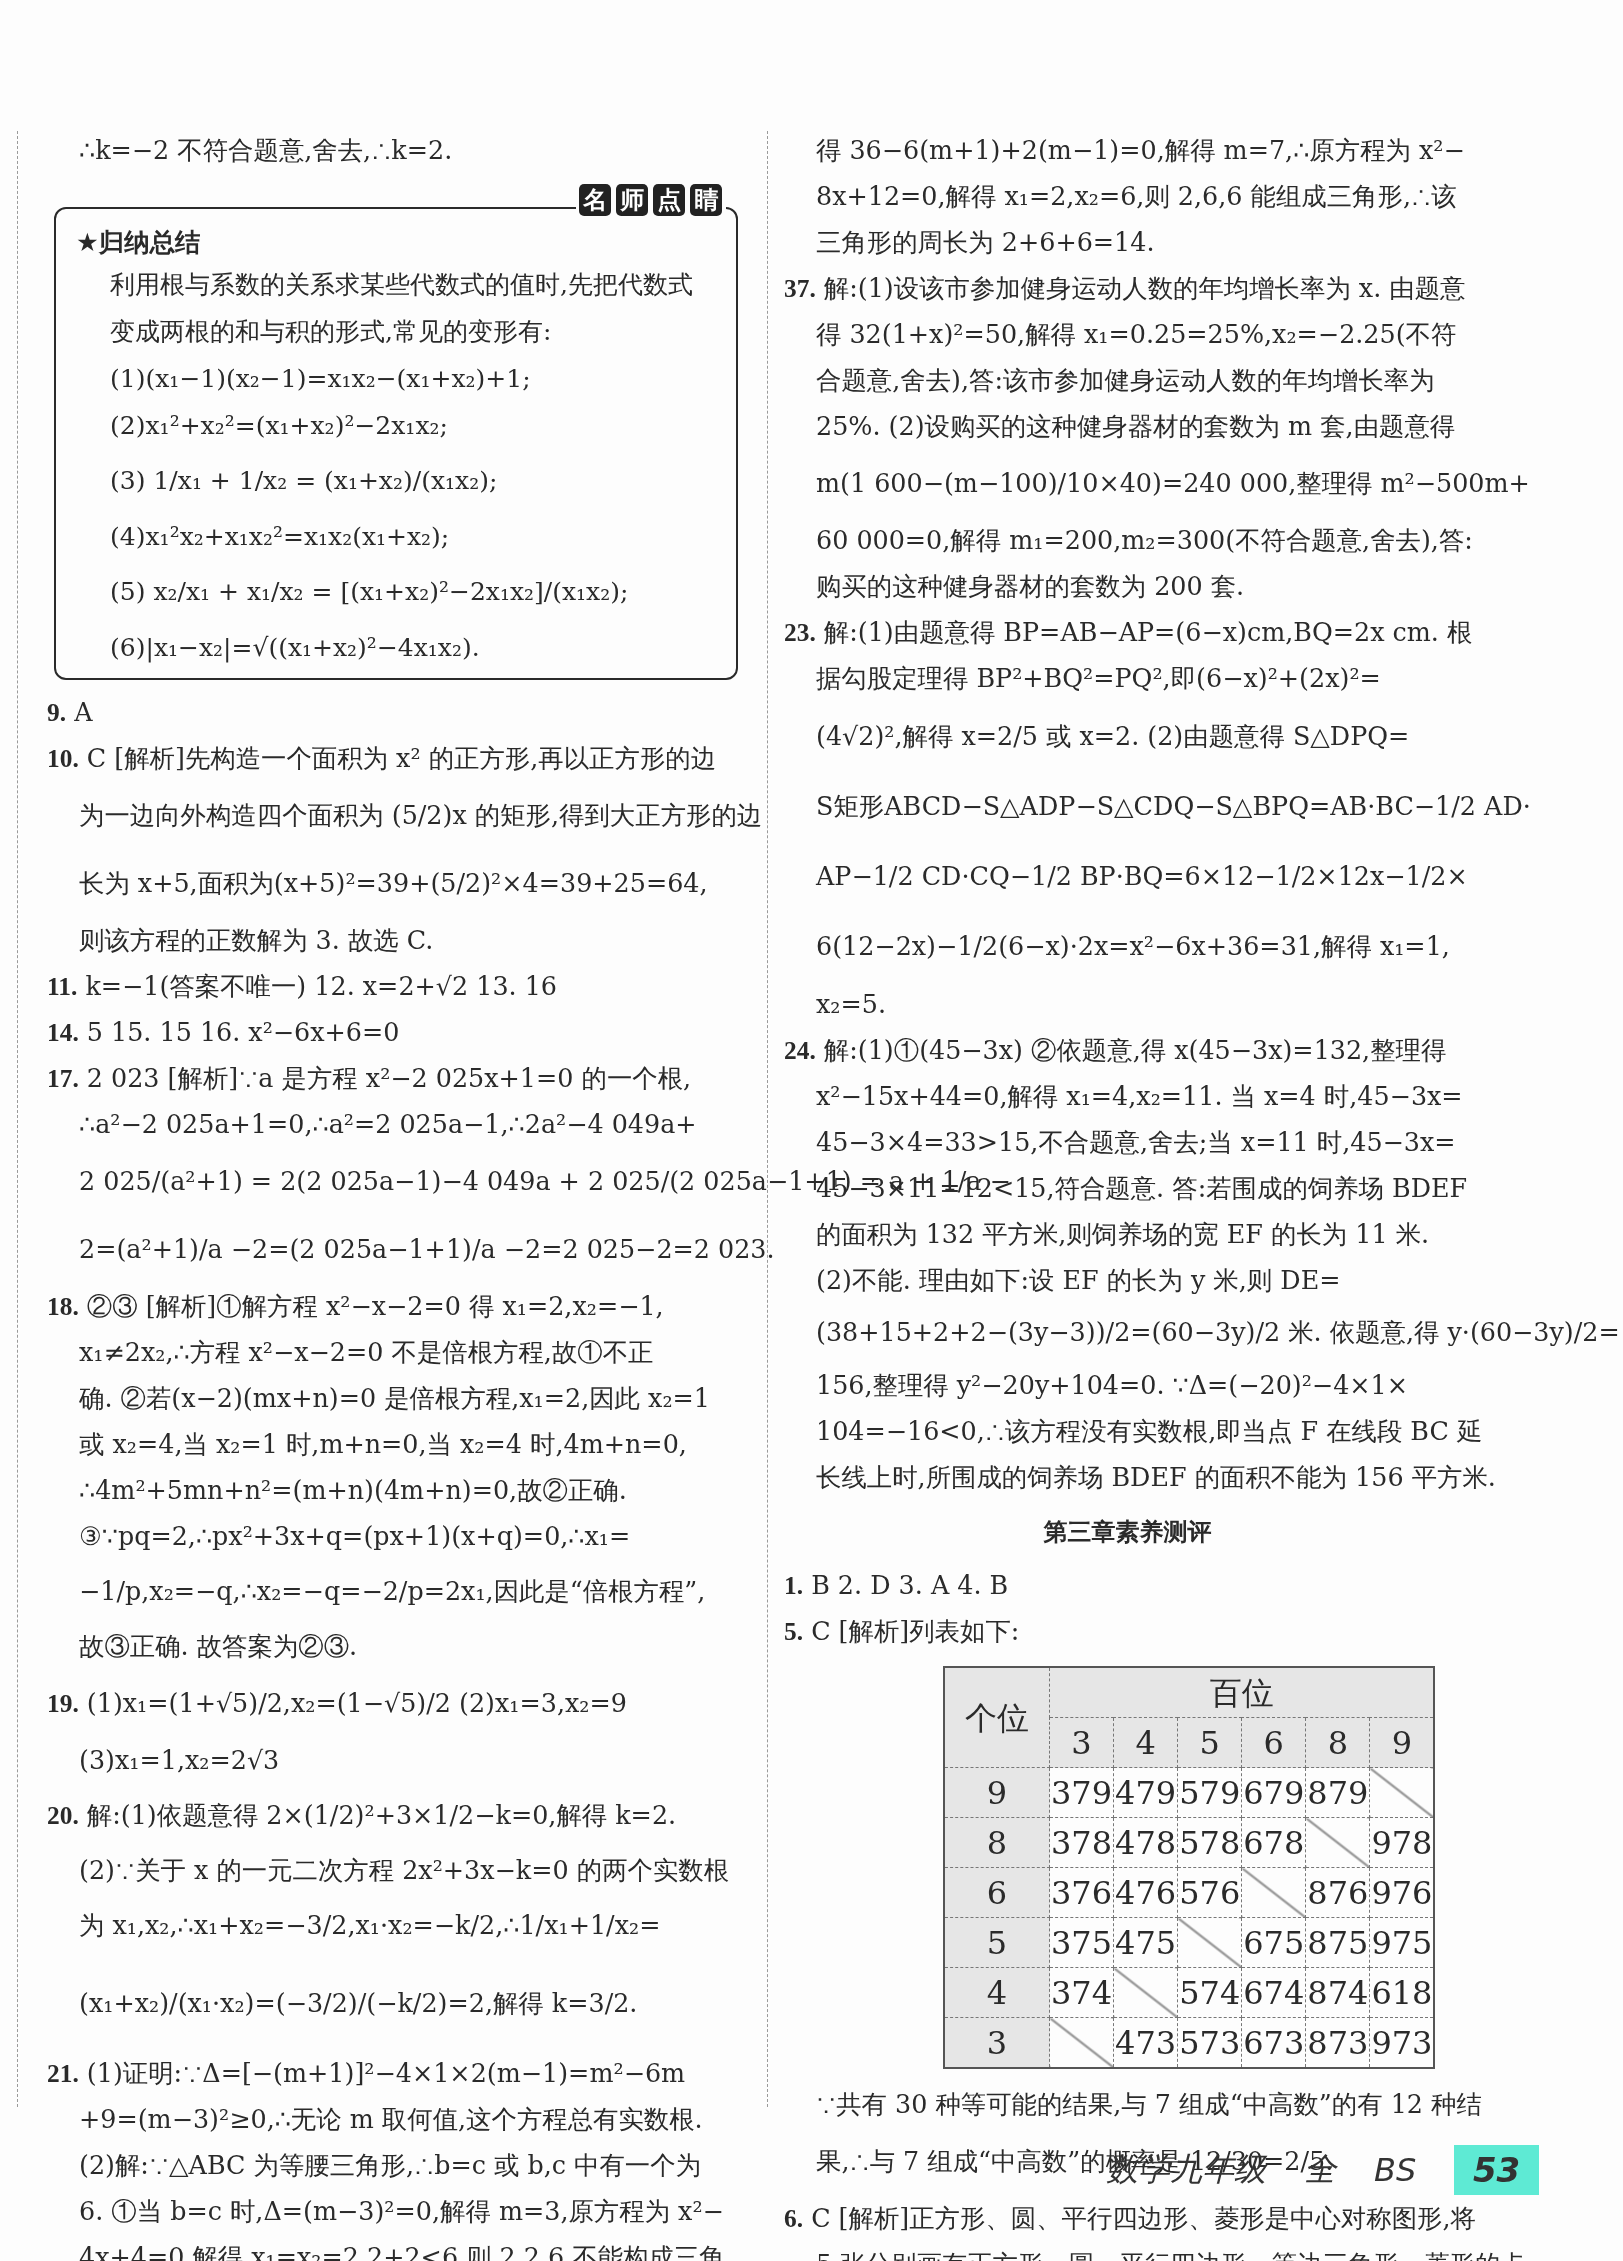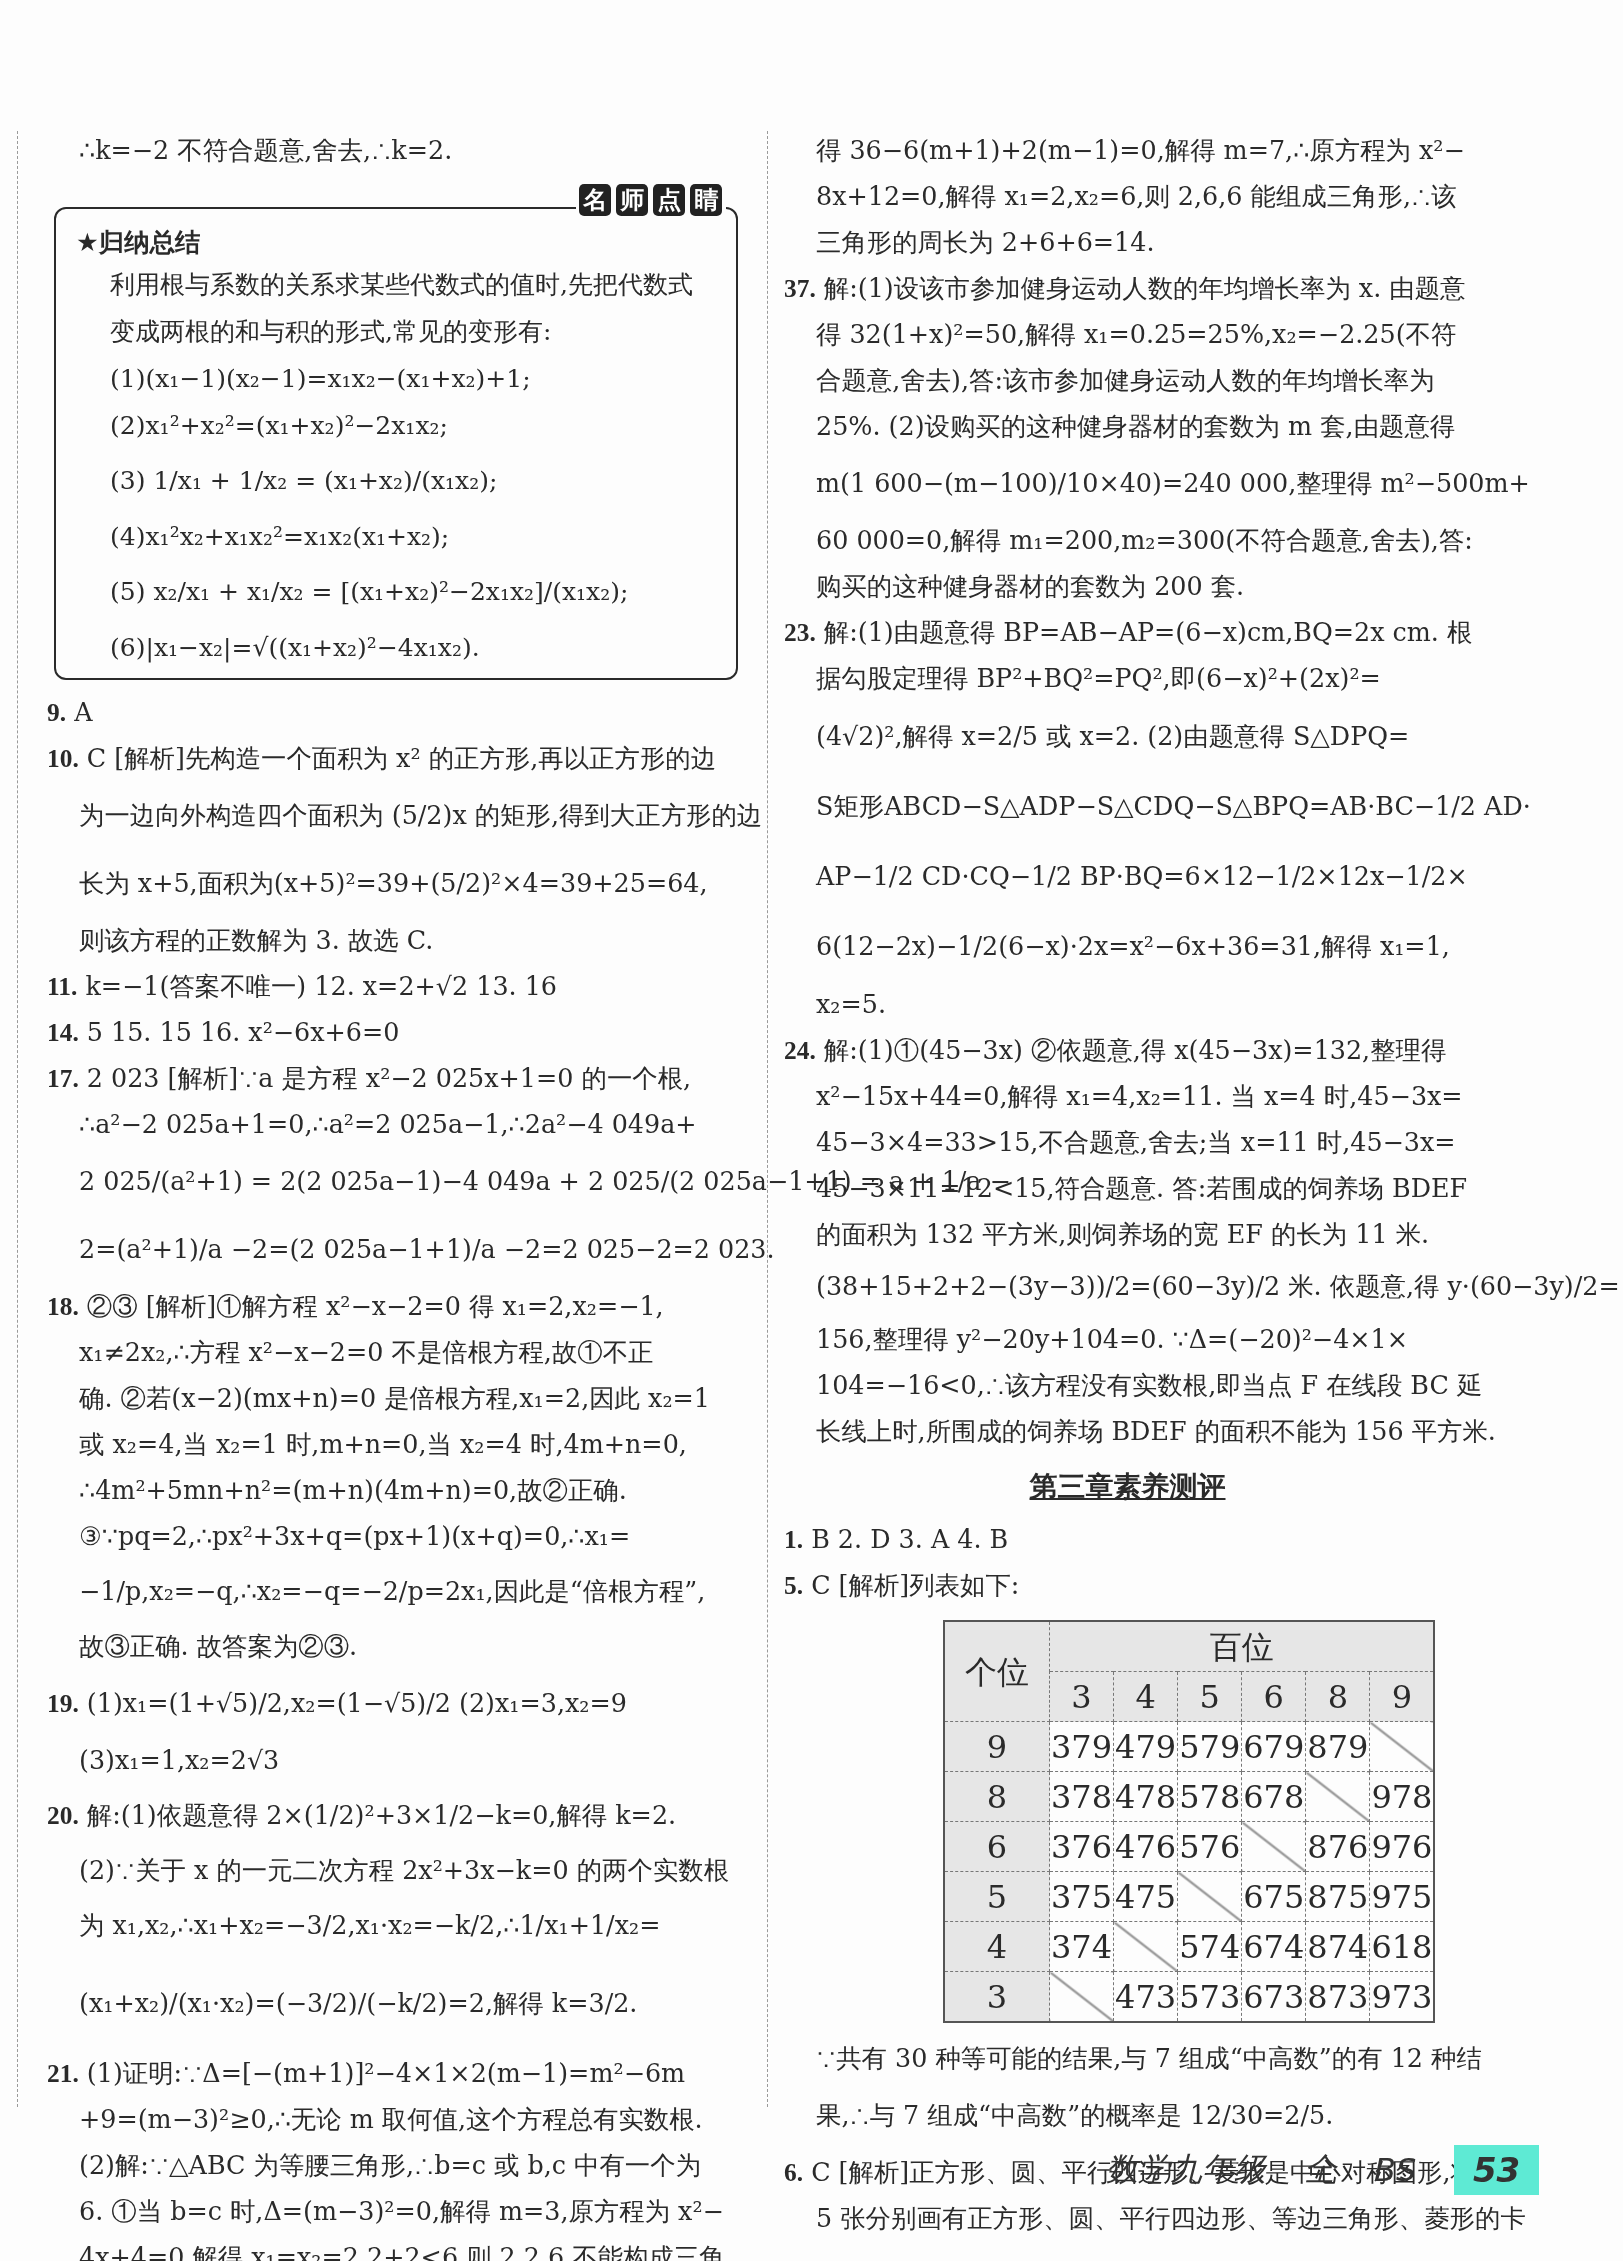--- a/index.html
+++ b/index.html
@@ -13,21 +13,21 @@
   .line { white-space:nowrap; overflow:visible; }
   .indent { padding-left:32px; }
   .num { font-weight:bold; font-family:"Liberation Serif","DejaVu Serif",serif; }
   .box { position:relative; margin:34px 0 8.5px 6.8px; border:2.5px solid #2a2a2a; border-radius:12px;
          padding:15.3px 17px 6.8px 20.3px; }
   .box-badge { position:absolute; right:10.2px; top:-25.4px; display:flex; gap:5.1px; background:#fdfdfd; padding:0 3.4px; }
   .box-badge span { width:32px; height:32px; background:#222; color:#fff; border-radius:5.1px; font-family:"DejaVu Sans",sans-serif;
                     font-weight:bold; font-size:24px; line-height:32px; text-align:center; }
   .box-title { font-family:"DejaVu Sans","Liberation Sans",sans-serif; font-weight:bold; font-size:25.4px; line-height:37px; }
   .box .line { padding-left:34px; font-size:25px; line-height:47px; }
-  .section-title { text-align:center; font-family:"DejaVu Sans","Liberation Sans",sans-serif; font-weight:bold; font-size:28px; line-height:59px; margin-top:3.4px;text-decoration:underline; }
+  .section-title { text-align:center; font-family:"DejaVu Sans","Liberation Sans",sans-serif; font-weight:bold; font-size:24px; line-height:59px; margin-top:3.4px; }
   table.digits { border-collapse:collapse; margin:12px 0 12px 159px; border:2.5px solid #555; font-size:32px; }
   table.digits td, table.digits th { border:1.7px dashed #777; width:61px; height:47px; text-align:center; font-weight:normal; }
   table.digits th { background:#e6e6e6; }
   table.digits td.rowhead { background:#e6e6e6; width:102px; }
   table.digits td.diag { background:linear-gradient(to top right, transparent 48%, #999 49%, #999 51%, transparent 52%); }
   .footer { position:absolute; top:2145px; left:1106px; font-family:"DejaVu Sans","Liberation Sans",sans-serif; font-style:italic; font-size:32px; color:#333; display:flex; align-items:center; gap:38px; }
   .page-num { background:#5eead4; padding:5.1px 18.7px; font-weight:bold; font-style:italic; font-size:34px; }
 </style>
 </head>
 <body>
@@ -129,20 +129,21 @@
     <div class="line indent" style="line-height:70px">AP−1/2 CD·CQ−1/2 BP·BQ=6×12−1/2×12x−1/2×</div>
     <div class="line indent" style="line-height:70px">6(12−2x)−1/2(6−x)·2x=x²−6x+36=31,解得 x₁=1,</div>
     <div class="line indent">x₂=5.</div>
   </div>
   <div>
     <div class="line"><span class="num">24.</span> <span>解:(1)①(45−3x)   ②依题意,得 x(45−3x)=132,整理得</span></div>
     <div class="line indent">x²−15x+44=0,解得 x₁=4,x₂=11. 当 x=4 时,45−3x=</div>
     <div class="line indent">45−3×4=33&gt;15,不合题意,舍去;当 x=11 时,45−3x=</div>
     <div class="line indent">45−3×11=12&lt;15,符合题意. 答:若围成的饲养场 BDEF</div>
     <div class="line indent">的面积为 132 平方米,则饲养场的宽 EF 的长为 11 米.</div>
+    <div class="line indent">(2)不能. 理由如下:设 EF 的长为 y 米,则 DE=</div>
     <div class="line indent" style="line-height:59px">(38+15+2+2−(3y−3))/2=(60−3y)/2 米. 依题意,得 y·(60−3y)/2=</div>
     <div class="line indent">156,整理得 y²−20y+104=0. ∵Δ=(−20)²−4×1×</div>
     <div class="line indent">104=−16&lt;0,∴该方程没有实数根,即当点 F 在线段 BC 延</div>
     <div class="line indent">长线上时,所围成的饲养场 BDEF 的面积不能为 156 平方米.</div>
   </div>
 
   <div class="section-title">第三章素养测评</div>
 
   <div class="line"><span class="num">1.</span> <span>B   2. D   3. A   4. B</span></div>
   <div class="line"><span class="num">5.</span> <span>C [解析]列表如下:</span></div>

